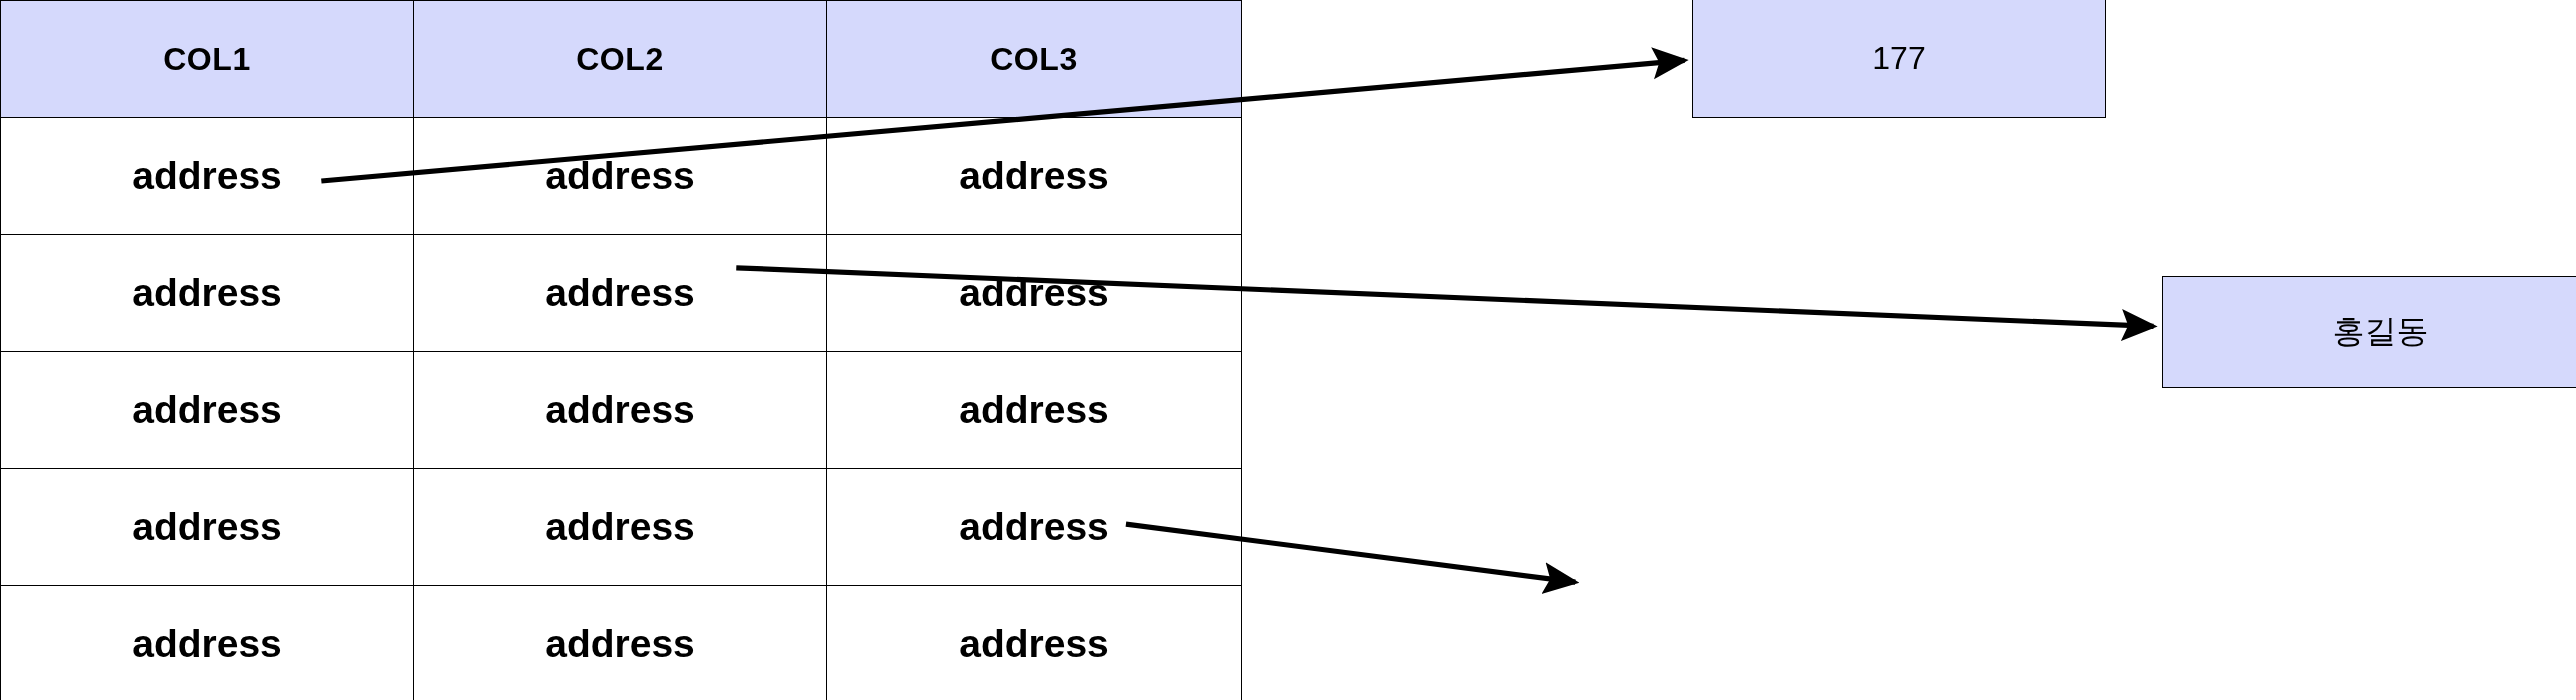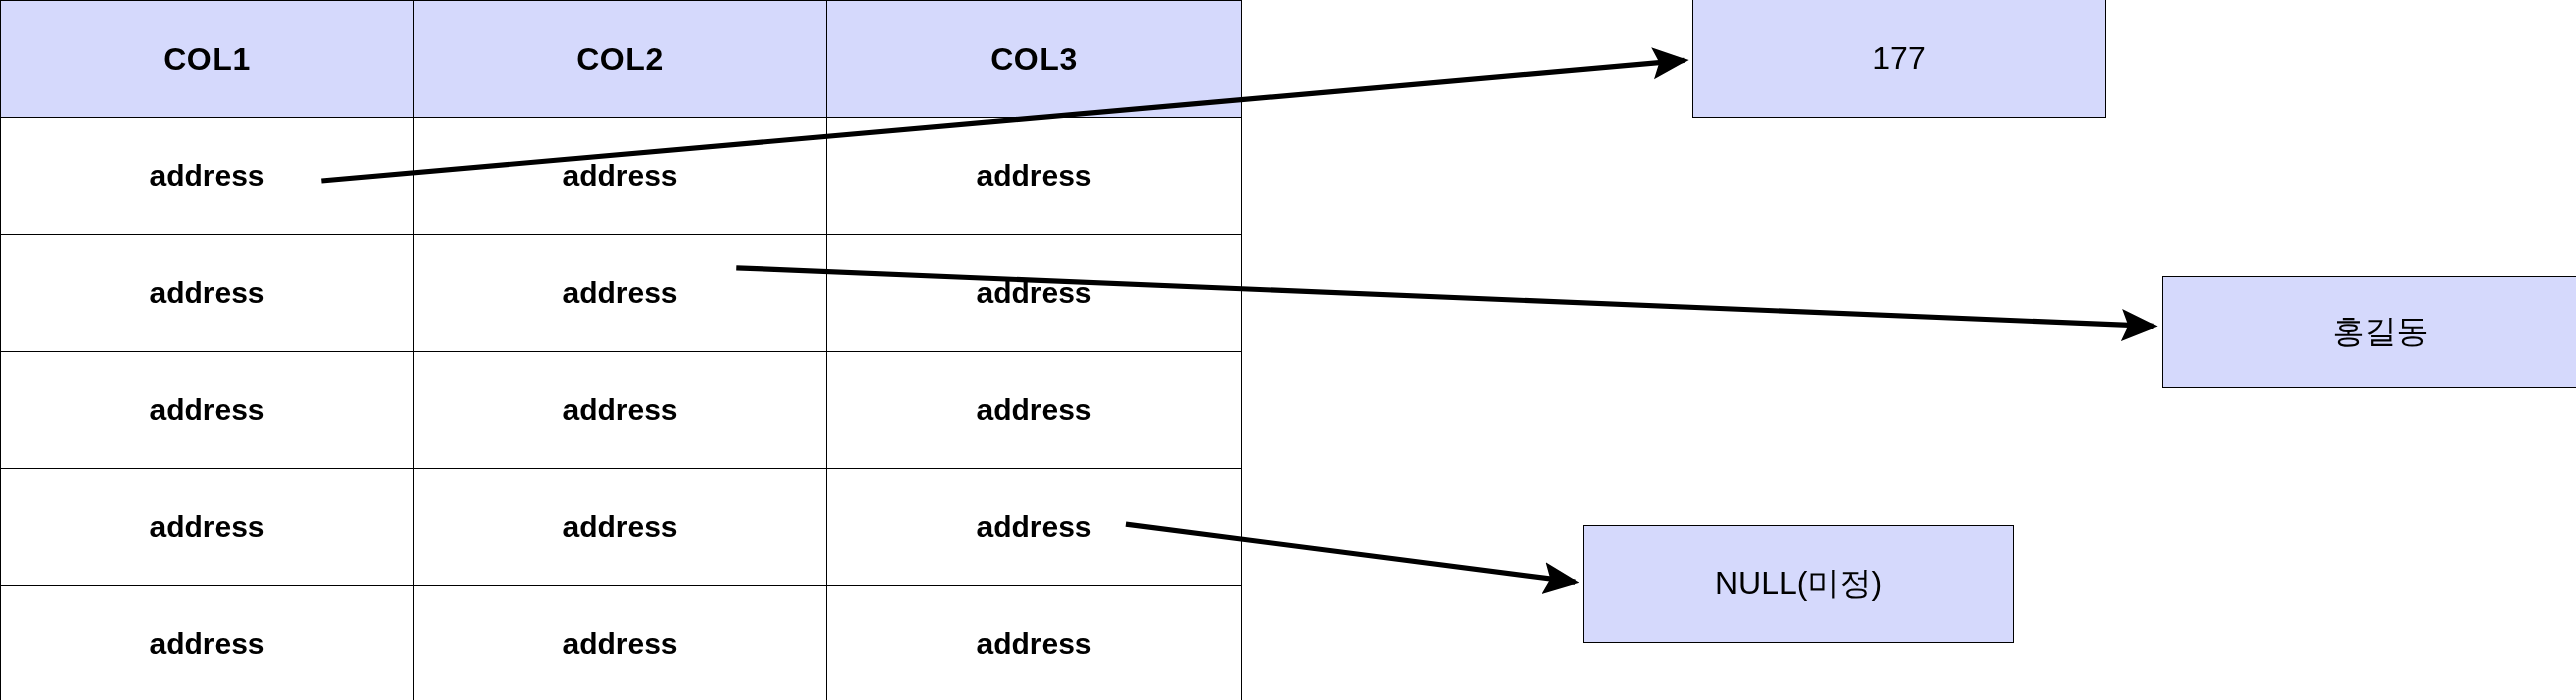--- a/index.html
+++ b/index.html
@@ -40,21 +40,21 @@
     padding: 0;
     height: 116px;
   }
   #data-table th {
     background: #d5d9fc;
     font-size: 32px;
     letter-spacing: 0.6px;
   }
   #data-table td {
     background: #ffffff;
-    font-size: 30px;
+    font-size: 39px;
   }
 
   
   .callout {
     position: absolute;
     background: #d5d9fc;
     border: 1.7px solid #000000;
     box-sizing: border-box;
     display: flex;
     align-items: center;
@@ -140,23 +140,20 @@
   </table>
 
   <div class="callout" id="box-101">
     <span>177</span>
   </div>
 
   <div class="callout" id="box-name">
     <span>홍길동</span>
   </div>
 
-  <div class="callout" id="box-null">
-    <span>NULL(미정)</span>
-  </div>
 
   <svg id="connectors" viewBox="0 0 4480 1218">
     <defs>
       <marker id="arrowhead" markerWidth="7" markerHeight="7" refX="6.2" refY="3.5" orient="auto" markerUnits="strokeWidth">
         <path d="M0,0.4 L7,3.5 L0,6.6 L1.3,3.5 Z" fill="#000000"></path>
       </marker>
     </defs>
 
     <line x1="558" y1="315" x2="2930" y2="105" stroke="#000000" stroke-width="9" marker-end="url(#arrowhead)"></line>
 

